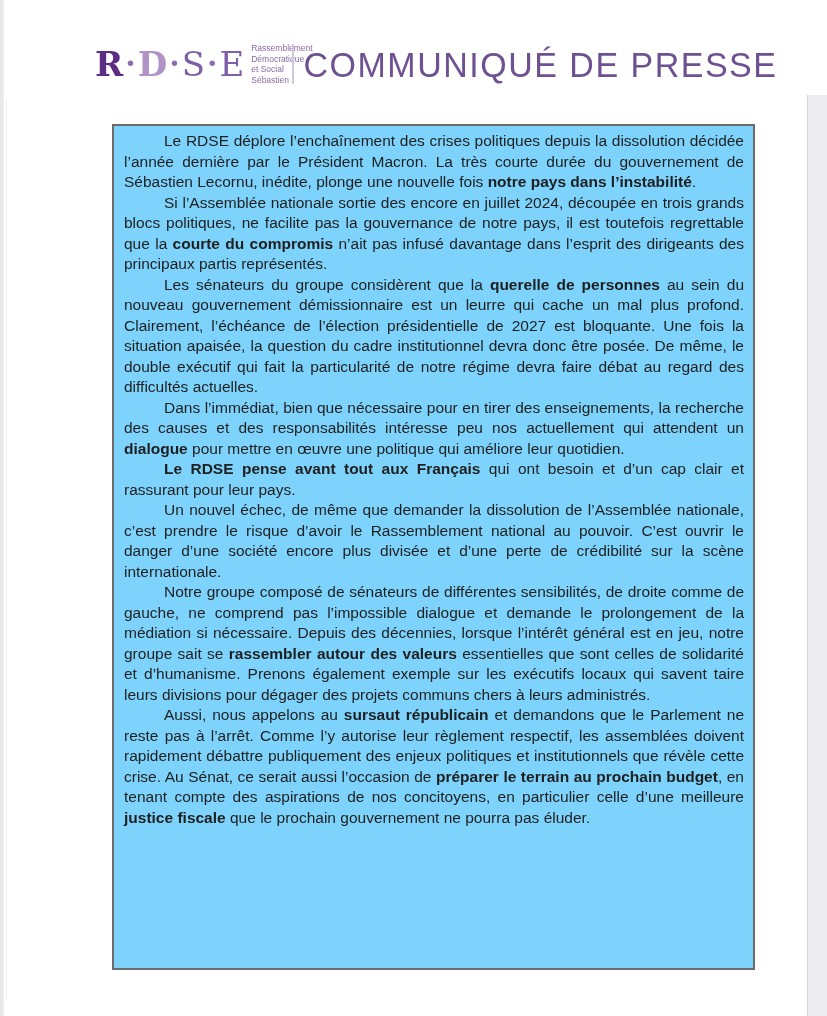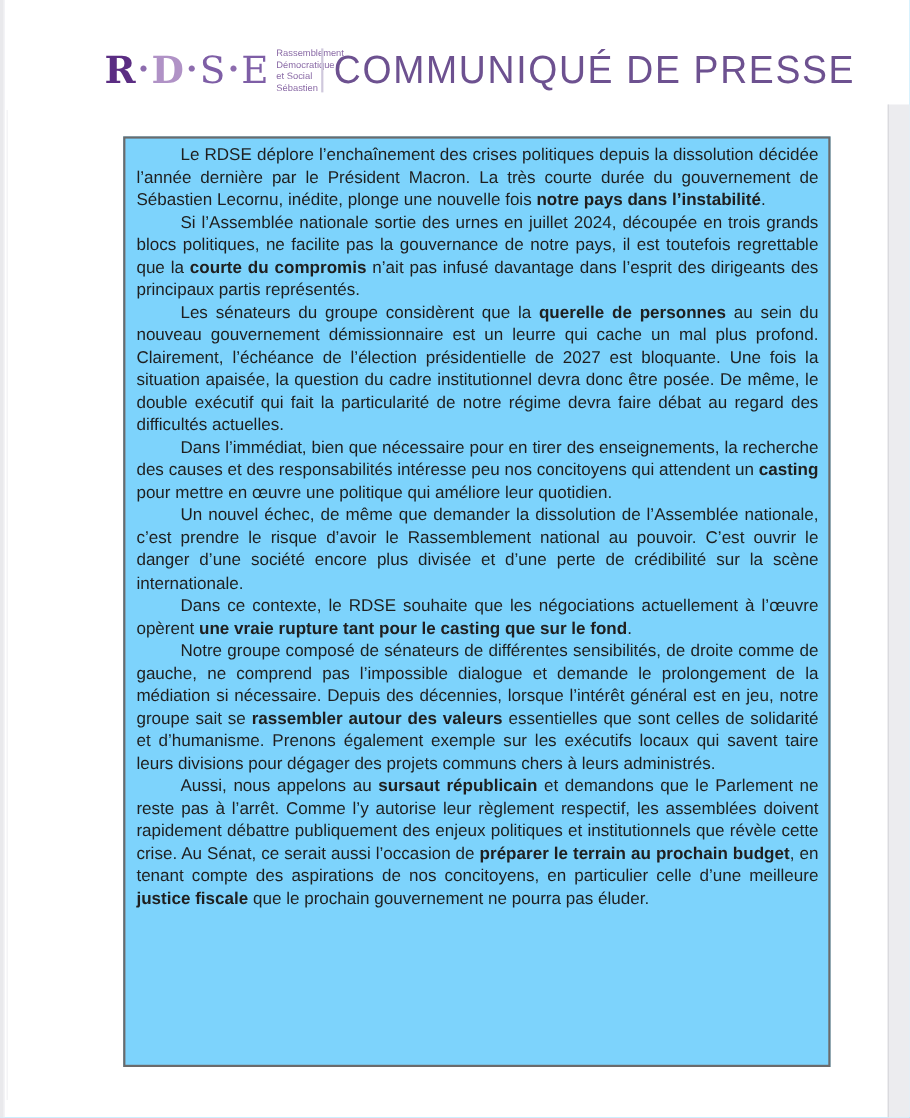--- a/index.html
+++ b/index.html
@@ -117,21 +117,21 @@
       <div>et Social Sébastien</div>
     </div>
   </div>
   <div class="header-divider"></div>
   <h1 class="page-title">COMMUNIQUÉ DE PRESSE</h1>
 </div>
 
 <div class="press-box">
   <div class="press-body">
       <p class="para"><span>Le RDSE déplore l’enchaînement des crises politiques depuis la dissolution décidée l’année dernière par le Président Macron. La très courte durée du gouvernement de Sébastien Lecornu, inédite, plonge une nouvelle fois </span><b>notre pays dans l’instabilité</b><span>.</span></p>
-      <p class="para"><span>Si l’Assemblée nationale sortie des urnes en juillet 2024, découpée en trois grands blocs politiques, ne facilite pas la gouvernance de notre pays, il est toutefois regrettable que la </span><b>courte du compromis</b><span> n’ait pas infusé davantage dans l’esprit des dirigeants des principaux partis représentés.</span></p>
+      <p class="para"><span>Si l’Assemblée nationale sortie des encore en juillet 2024, découpée en trois grands blocs politiques, ne facilite pas la gouvernance de notre pays, il est toutefois regrettable que la </span><b>courte du compromis</b><span> n’ait pas infusé davantage dans l’esprit des dirigeants des principaux partis représentés.</span></p>
       <p class="para"><span>Les sénateurs du groupe considèrent que la </span><b>querelle de personnes</b><span> au sein du nouveau gouvernement démissionnaire est un leurre qui cache un mal plus profond. Clairement, l’échéance de l’élection présidentielle de 2027 est bloquante. Une fois la situation apaisée, la question du cadre institutionnel devra donc être posée. De même, le double exécutif qui fait la particularité de notre régime devra faire débat au regard des difficultés actuelles.</span></p>
-      <p class="para"><span>Dans l’immédiat, bien que nécessaire pour en tirer des enseignements, la recherche des causes et des responsabilités intéresse peu nos concitoyens qui attendent un </span><b>casting</b><span> pour mettre en œuvre une politique qui améliore leur quotidien.</span></p>
+      <p class="para"><span>Dans l’immédiat, bien que nécessaire pour en tirer des enseignements, la recherche des causes et des responsabilités intéresse peu nos actuellement qui attendent un </span><b>dialogue</b><span> pour mettre en œuvre une politique qui améliore leur quotidien.</span></p>
+      <p class="para"><b>Le RDSE pense avant tout aux Français</b><span> qui ont besoin et d’un cap clair et rassurant pour leur pays.</span></p>
       <p class="para"><span>Un nouvel échec, de même que demander la dissolution de l’Assemblée nationale, c’est prendre le risque d’avoir le Rassemblement national au pouvoir. C’est ouvrir le danger d’une société encore plus divisée et d’une perte de crédibilité sur la scène internationale.</span></p>
-      <p class="para"><span>Dans ce contexte, le RDSE souhaite que les négociations actuellement à l’œuvre opèrent </span><b>une vraie rupture tant pour le casting que sur le fond</b><span>.</span></p>
       <p class="para"><span>Notre groupe composé de sénateurs de différentes sensibilités, de droite comme de gauche, ne comprend pas l’impossible dialogue et demande le prolongement de la médiation si nécessaire. Depuis des décennies, lorsque l’intérêt général est en jeu, notre groupe sait se </span><b>rassembler autour des valeurs</b><span> essentielles que sont celles de solidarité et d’humanisme. Prenons également exemple sur les exécutifs locaux qui savent taire leurs divisions pour dégager des projets communs chers à leurs administrés.</span></p>
       <p class="para"><span>Aussi, nous appelons au </span><b>sursaut républicain</b><span> et demandons que le Parlement ne reste pas à l’arrêt. Comme l’y autorise leur règlement respectif, les assemblées doivent rapidement débattre publiquement des enjeux politiques et institutionnels que révèle cette crise. Au Sénat, ce serait aussi l’occasion de </span><b>préparer le terrain au prochain budget</b><span>, en tenant compte des aspirations de nos concitoyens, en particulier celle d’une meilleure </span><b>justice fiscale</b><span> que le prochain gouvernement ne pourra pas éluder.</span></p>
     </div>
 </div>
 
 </body></html>

